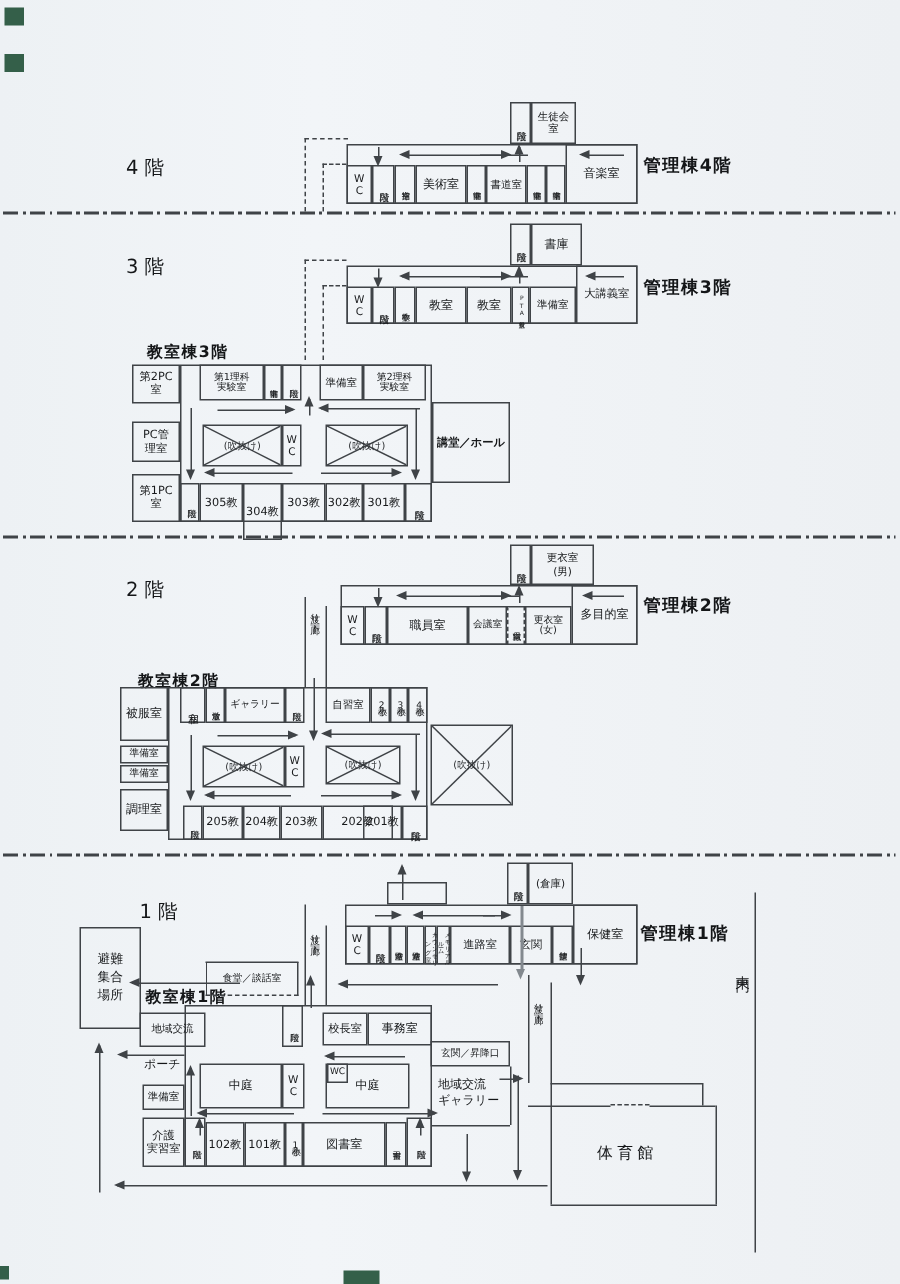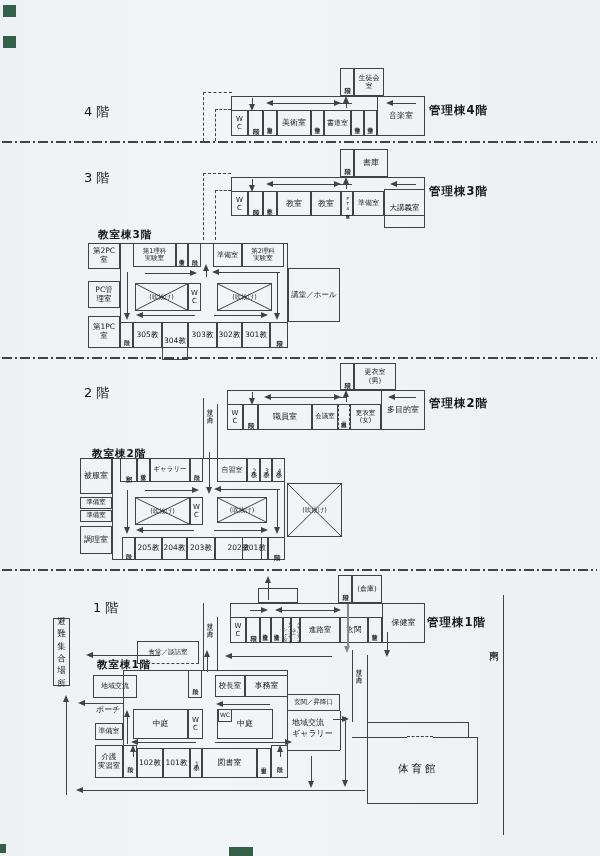--- a/index.html
+++ b/index.html
@@ -2,21 +2,21 @@
 <html><head>
 <meta charset="utf-8">
 <style>
   html,body{margin:0;padding:0;}
   body{font-family:"DejaVu Sans",sans-serif;}
   #paper{position:relative;width:600px;height:856px;overflow:hidden;
     background:linear-gradient(90deg,#edf1f4 0%,#f2f5f8 35%,#edf0f3 100%);color:#17191b;}
   .b{position:absolute;box-sizing:border-box;border:1px solid #3f4347;display:flex;
      align-items:center;justify-content:center;text-align:center;line-height:1.15;
      white-space:pre-line;font-size:8px;color:#17191b;}
-  .b2{border-width:1.5px;}
+  .b2{border-width:1.5px;font-weight:bold;}
   .v{writing-mode:vertical-rl;text-orientation:upright;letter-spacing:0px;}
   .lbl{position:absolute;white-space:pre-line;color:#141618;}
   .vtext{position:absolute;writing-mode:vertical-rl;text-orientation:upright;color:#141618;}
   .floor{font-size:13px;letter-spacing:4px;font-weight:500;}
   .bldg{font-size:11.5px;font-weight:bold;letter-spacing:1px;}
   .wing{font-size:10.5px;font-weight:bold;letter-spacing:1px;}
   .ln{position:absolute;background:#3f4347;}
   .ln.gray{background:#83898f;}
   .dashv{position:absolute;border-left:1.3px dashed #3f4347;width:0;}
   .dashh{position:absolute;border-top:1.3px dashed #3f4347;height:0;}
@@ -81,21 +81,21 @@
   <div class="b v" style="left:340px;top:149px;width:14px;height:28px;font-size:6.5px">階段</div>
   <div class="b" style="left:354px;top:149px;width:34px;height:28px;font-size:8px">書庫</div>
   <div class="b b2" style="left:231px;top:177px;width:194px;height:39px"></div>
   <div class="b v" style="left:231px;top:191px;width:17px;height:25px;font-size:7px">WC</div>
   <div class="b v" style="left:248px;top:191px;width:15px;height:25px;font-size:6.5px">階段</div>
   <div class="b v" style="left:263px;top:191px;width:14px;height:25px;font-size:5.5px">小教室</div>
   <div class="b" style="left:277px;top:191px;width:34px;height:25px;font-size:8px">教室</div>
   <div class="b" style="left:311px;top:191px;width:30px;height:25px;font-size:8px">教室</div>
   <div class="b v" style="left:341px;top:191px;width:12px;height:25px;font-size:4px;letter-spacing:0">PTA役員室</div>
   <div class="b" style="left:353px;top:191px;width:31px;height:25px;font-size:7px">準備室</div>
-  <div class="b" style="left:384px;top:189px;width:41px;height:39px;font-size:7.5px">大講義室</div>
+  <div class="b" style="left:384px;top:177px;width:41px;height:39px;font-size:7.5px">大講義室</div>
   <div class="lbl bldg" style="left:429px;top:184px">管理棟3階</div>
   <div class="dashh" style="left:203px;top:173px;width:28px"></div>
   <div class="dashv" style="left:203px;top:173px;height:67px"></div>
   <div class="dashh" style="left:215px;top:190px;width:16px"></div>
   <div class="dashv" style="left:215px;top:190px;height:50px"></div>
   <div class="ln" style="left:252px;top:179px;width:1.3px;height:8px"></div>
     <div class="hd d" style="left:249px;top:185px"></div>
   <div class="ln" style="left:268px;top:184px;width:84px;height:1.3px"></div>
     <div class="hd l" style="left:266px;top:181px"></div>
   <div class="ln" style="left:320px;top:184px;width:18px;height:1.3px"></div>
@@ -238,21 +238,21 @@
   <div class="ln" style="left:127px;top:490px;width:1.3px;height:40px"></div>
     <div class="hd d" style="left:124px;top:527px"></div>
   <div class="ln" style="left:138px;top:530px;width:56px;height:1.3px"></div>
     <div class="hd l" style="left:136px;top:527px"></div>
   <div class="ln" style="left:214px;top:530px;width:52px;height:1.3px"></div>
     <div class="hd r" style="left:261px;top:527px"></div>
   <div class="ln" style="left:277px;top:490px;width:1.3px;height:40px"></div>
     <div class="hd d" style="left:274px;top:527px"></div>
 
   <div class="lbl floor" style="left:93px;top:599px">1階</div>
-  <div class="b" style="left:53px;top:618px;width:17px;height:68px;font-size:8.5px;line-height:1.45">避難
+  <div class="b" style="left:53px;top:618px;width:41px;height:68px;font-size:8.5px;line-height:1.45">避難
 集合
 場所</div>
   <div class="ln" style="left:88px;top:655px;width:72px;height:1.3px"></div>
     <div class="hd l" style="left:86px;top:652px"></div>
   <div class="b v" style="left:338px;top:575px;width:14px;height:28px;font-size:6.5px">階段</div>
   <div class="b" style="left:352px;top:575px;width:30px;height:28px;font-size:7px">(倉庫)</div>
   <div class="b" style="left:258px;top:588px;width:40px;height:15px"></div>
   <div class="ln" style="left:268px;top:578px;width:1.3px;height:22px"></div>
     <div class="hd u" style="left:265px;top:576px"></div>
   <div class="b b2" style="left:230px;top:603px;width:195px;height:40px"></div>

